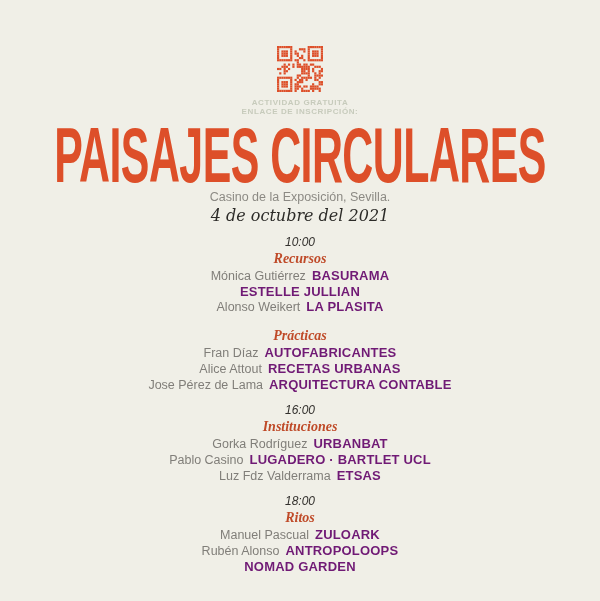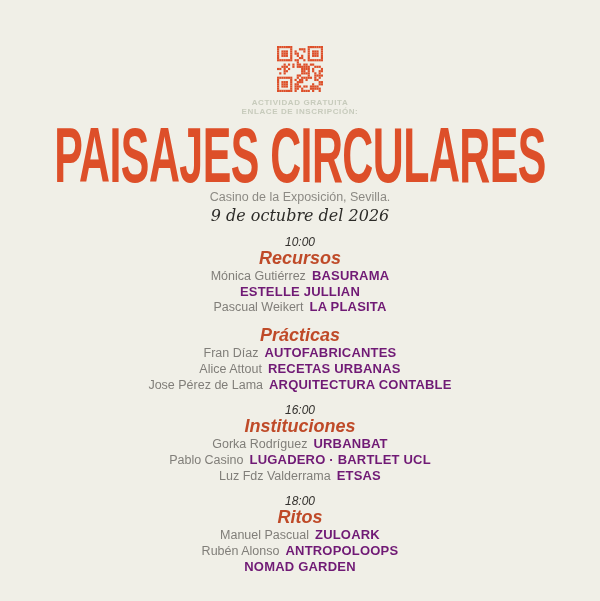--- a/index.html
+++ b/index.html
@@ -27,22 +27,22 @@
     color:#dd4f29; white-space:nowrap; letter-spacing:-1px;
     transform:scaleX(0.55); transform-origin:center center;
   }
   .venue { margin-top:4px; font-size:12.5px; color:#8c8a84; }
   .date  { margin-top:2px; font-family:"DejaVu Serif", serif; font-style:italic;
            font-size:16px; color:#2c2b28; }
   
   .session { margin-top:11px; text-align:center; }
   .time { font-family:Liberation Sans, sans-serif; font-style:italic;
           font-size:12px; color:#33312e; line-height:13px; }
-  .section { font-family:Liberation Sans, sans-serif; font-style:italic; font-weight:bold;
-             font-size:18px; color:#bf4a28; line-height:19px; }
+  .section { font-family:Liberation Serif, serif; font-style:italic; font-weight:bold;
+             font-size:14px; color:#bf4a28; line-height:19px; }
   .row { display:flex; justify-content:center; align-items:baseline;
          gap:6px; line-height:15px; }
   .row .name { font-size:12.5px; color:#807e79; }
   .row .org  { font-size:13px;  font-weight:bold; color:#701a75; letter-spacing:0.2px; }
   .row span:empty { display:none; }
 </style>
 </head>
 <body>
 
 <div class="poster">
@@ -272,35 +272,35 @@
   <div class="tagline">
     <div>ACTIVIDAD GRATUITA</div>
     <div>ENLACE DE INSCRIPCIÓN:</div>
   </div>
 
   <div class="title-wrap">
     <div class="title">PAISAJES CIRCULARES</div>
   </div>
 
   <div class="venue">Casino de la Exposición, Sevilla.</div>
-  <div class="date">9 de octubre del 2026</div>
+  <div class="date">4 de octubre del 2021</div>
 
   <div class="session">
     <div class="time">10:00</div>
     <div class="section">Recursos</div>
     <div class="row">
       <span class="name">Mónica Gutiérrez</span>
       <span class="org">BASURAMA</span>
     </div>
     <div class="row">
 
       <span class="org">ESTELLE JULLIAN</span>
     </div>
     <div class="row">
-      <span class="name">Pascual Weikert</span>
+      <span class="name">Alonso Weikert</span>
       <span class="org">LA PLASITA</span>
     </div>
   </div>
 
   <div class="session">
     <div class="section">Prácticas</div>
     <div class="row">
       <span class="name">Fran Díaz</span>
       <span class="org">AUTOFABRICANTES</span>
     </div>

